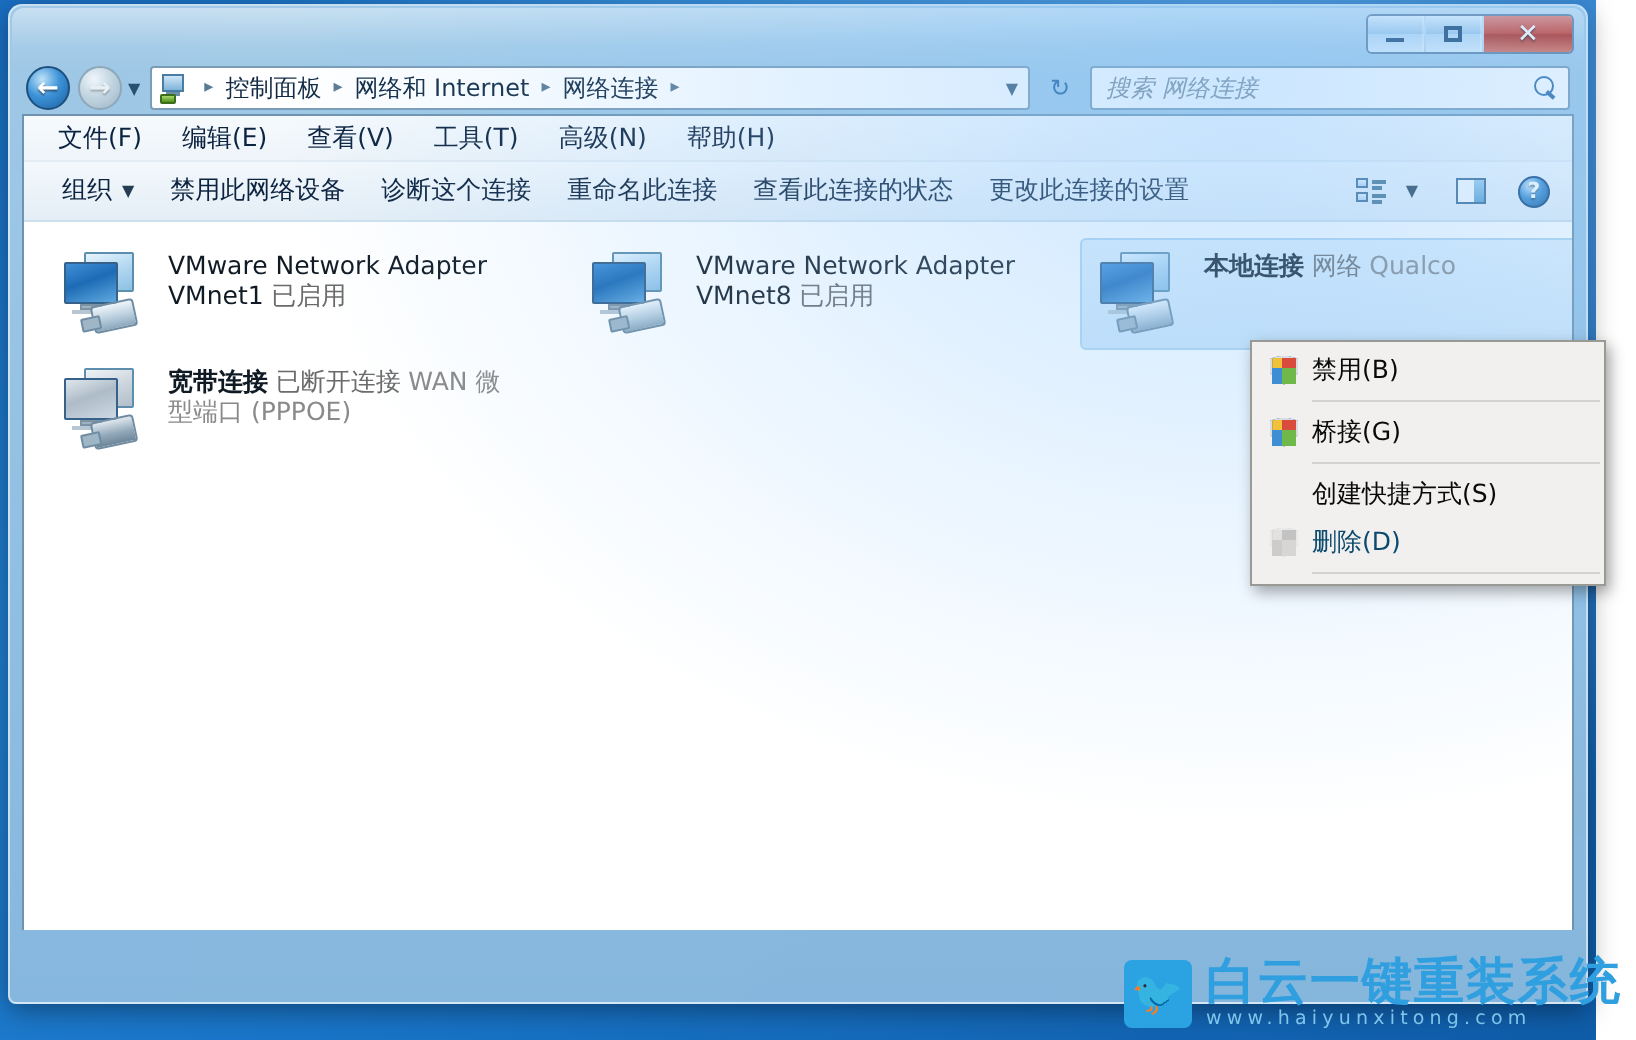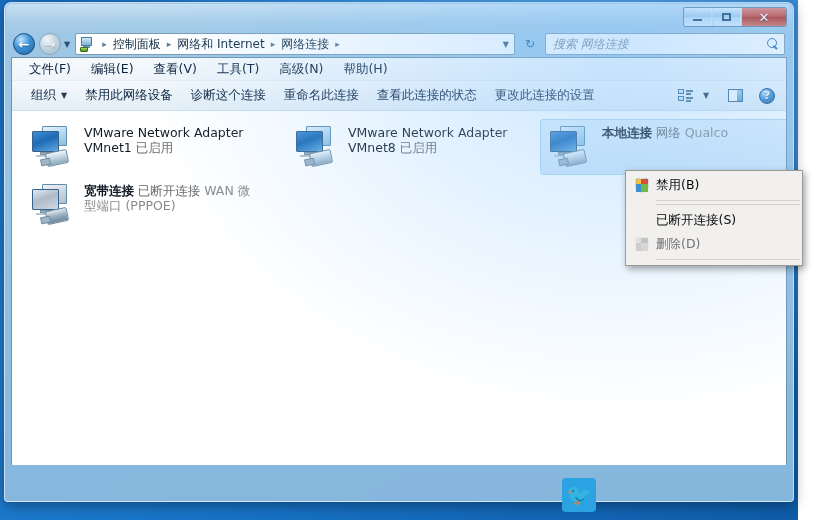--- a/index.html
+++ b/index.html
@@ -323,21 +323,21 @@
     padding-left: 2px;
     cursor: default;
     position: relative;
   }
   .ctx-gutter {
     width: 28px; flex: 0 0 auto;
     display: flex; align-items: center; justify-content: center;
   }
   .ctx-label { font-size: 12.5px; color: #0a0a0a; white-space: nowrap; }
   .ctx-item.bold .ctx-label { font-weight: bold; }
-  .ctx-item.disabled .ctx-label { color: #737373; }
+  .ctx-item.disabled .ctx-label { color: #0c4a6e; }
   .ctx-sep { height: 1px; background: #d3d2d0; margin: 3px 2px 3px 30px; }
   .ctx-item.highlight::after {
     content:"";
     position:absolute; left:-3px; right:-35px; top:-1px; bottom:-1px;
     border: 2px solid #e03a2f;
     border-radius: 2px;
     pointer-events:none;
   }
   
   .shield {
@@ -572,26 +572,39 @@
           <span class="frame"></span>
         </span>
       </span>
       <span class="ctx-label">禁用(B)</span>
     </div>
 
 
 
     <div class="ctx-sep"></div>
 
+    <div class="ctx-item">
+      <span class="ctx-gutter">
+        <span class="shield">
+          <span class="body"></span>
+          <span class="q1"></span>
+          <span class="q2"></span>
+          <span class="q3"></span>
+          <span class="q4"></span>
+          <span class="frame"></span>
+        </span>
+      </span>
+      <span class="ctx-label">桥接(G)</span>
+    </div>
 
     <div class="ctx-sep"></div>
 
     <div class="ctx-item">
       <span class="ctx-gutter"></span>
-      <span class="ctx-label">已断开连接(S)</span>
+      <span class="ctx-label">创建快捷方式(S)</span>
     </div>
 
     <div class="ctx-item disabled">
       <span class="ctx-gutter">
         <span class="shield dim">
           <span class="body"></span>
           <span class="q1"></span>
           <span class="q2"></span>
           <span class="q3"></span>
           <span class="q4"></span>
@@ -604,15 +617,19 @@
 
     <div class="ctx-sep"></div>
 
 
   </div>
 
   <div id="watermark">
     <div id="wm-badge">
       <span class="bird">🐦</span>
     </div>
+    <div id="wm-texts">
+      <div id="wm-title">白云一键重装系统</div>
+      <div id="wm-url">www.haiyunxitong.com</div>
+    </div>
   </div>
 
 </div>
 
 </body></html>

